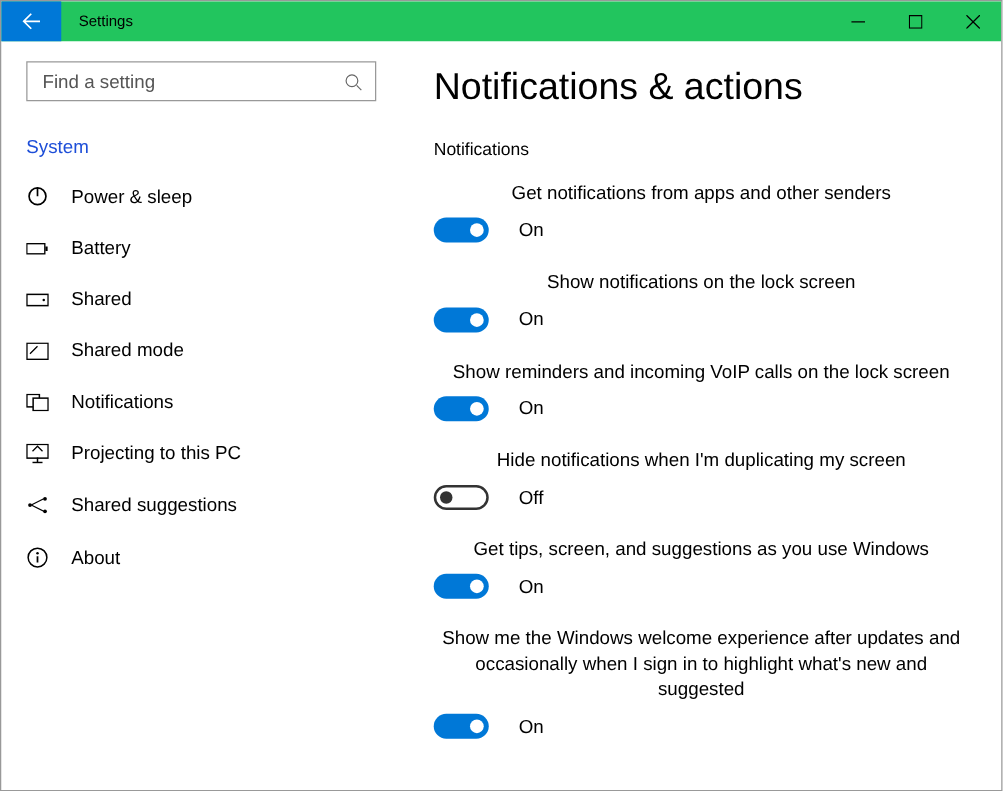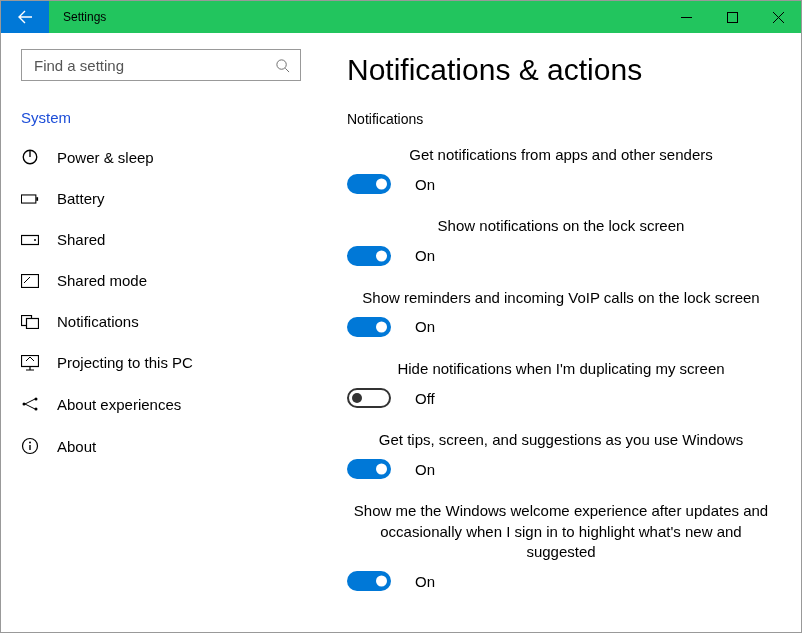--- a/index.html
+++ b/index.html
@@ -241,21 +241,21 @@
     </div>
     <div class="nav-item">
       <span class="icon">
           <svg width="18" height="18" viewBox="0 0 18 18">
             <circle cx="3" cy="9" r="1.5" fill="#000"></circle>
             <circle cx="15" cy="4" r="1.5" fill="#000"></circle>
             <circle cx="15" cy="14" r="1.5" fill="#000"></circle>
             <path d="M4 9 L14 4 M4 9 L14 14" stroke="#000" stroke-width="1"></path>
           </svg>
         </span>
-      <span class="label">About experiences</span>
+      <span class="label">Shared suggestions</span>
     </div>
     <div class="nav-item">
       <span class="icon">
           <svg width="18" height="18" viewBox="0 0 18 18">
             <circle cx="9" cy="9" r="7.5" stroke="#000" fill="none" stroke-width="1.2"></circle>
             <circle cx="9" cy="5.5" r="1" fill="#000"></circle>
             <path d="M9 8 V13" stroke="#000" stroke-width="1.4"></path>
           </svg>
         </span>
       <span class="label">About</span>

